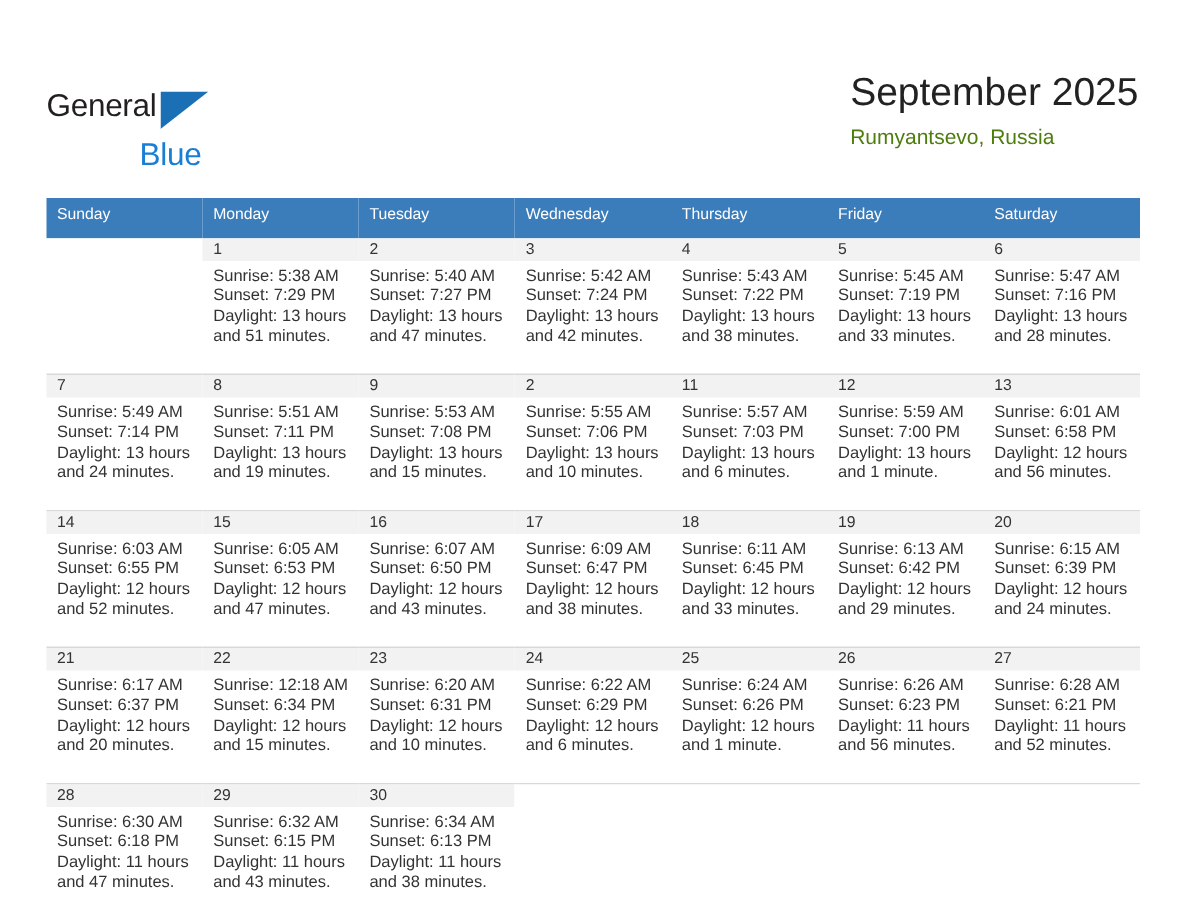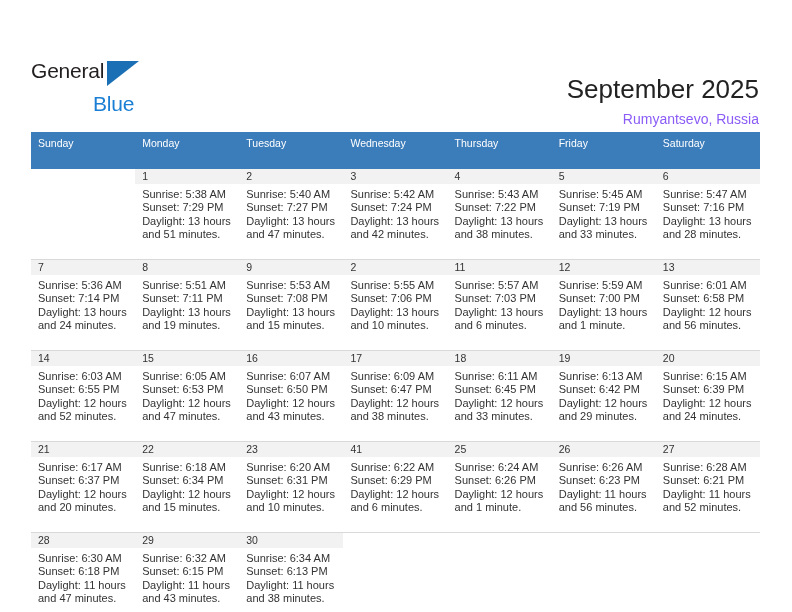--- a/index.html
+++ b/index.html
@@ -58,53 +58,52 @@
     left: 62px;
     top: 33px;
     font-size: 21px;
     letter-spacing: -0.2px;
     color: #1a7fd4;
     line-height: 23px;
   }
   .title-block {
     position: absolute;
     right: 33px;
-    top: 46px;
-    text-align: right;
+    top: 18px;
   }
   .cal-title {
     font-size: 26px;
     color: #222222;
     line-height: 30px;
     white-space: nowrap;
   }
   .cal-subtitle {
     margin-top: 7px;
     font-size: 14px;
-    color: #8b5cf6;
+    color: #4d7c0f;
     line-height: 16px;
     white-space: nowrap;
   }
 
   
   .calendar {
     position: absolute;
     left: 31px;
     top: 104px;
     width: 729px;
     border-collapse: collapse;
     table-layout: fixed;
   }
   .calendar th {
     background: #3b7cba;
     color: #ffffff;
     font-size: 10.5px;
     font-weight: normal;
     text-align: left;
-    padding: 5px 0 20px 7px;
+    padding: 5px 0 10px 7px;
     height: 11px;
     border: none;
   }
   .calendar td {
     width: 104.1px;
     height: 79px;
     vertical-align: top;
     padding: 0;
     border: none;
     background: #ffffff;
@@ -255,21 +254,21 @@
                 <div>and 28 minutes.</div>
               </div>
             </div>
           </td>
         </tr>
         <tr>
           <td>
             <div class="cell">
               <div class="daynum-band">7</div>
               <div class="cell-body">
-                <div>Sunrise: 5:36 AM</div>
+                <div>Sunrise: 5:49 AM</div>
                 <div>Sunset: 7:14 PM</div>
                 <div>Daylight: 13 hours</div>
                 <div>and 24 minutes.</div>
               </div>
             </div>
           </td>
           <td>
             <div class="cell">
               <div class="daynum-band">8</div>
               <div class="cell-body">
@@ -424,41 +423,41 @@
                 <div>Sunset: 6:37 PM</div>
                 <div>Daylight: 12 hours</div>
                 <div>and 20 minutes.</div>
               </div>
             </div>
           </td>
           <td>
             <div class="cell">
               <div class="daynum-band">22</div>
               <div class="cell-body">
-                <div>Sunrise: 6:18 AM</div>
+                <div>Sunrise: 12:18 AM</div>
                 <div>Sunset: 6:34 PM</div>
                 <div>Daylight: 12 hours</div>
                 <div>and 15 minutes.</div>
               </div>
             </div>
           </td>
           <td>
             <div class="cell">
               <div class="daynum-band">23</div>
               <div class="cell-body">
                 <div>Sunrise: 6:20 AM</div>
                 <div>Sunset: 6:31 PM</div>
                 <div>Daylight: 12 hours</div>
                 <div>and 10 minutes.</div>
               </div>
             </div>
           </td>
           <td>
             <div class="cell">
-              <div class="daynum-band">41</div>
+              <div class="daynum-band">24</div>
               <div class="cell-body">
                 <div>Sunrise: 6:22 AM</div>
                 <div>Sunset: 6:29 PM</div>
                 <div>Daylight: 12 hours</div>
                 <div>and 6 minutes.</div>
               </div>
             </div>
           </td>
           <td>
             <div class="cell">

